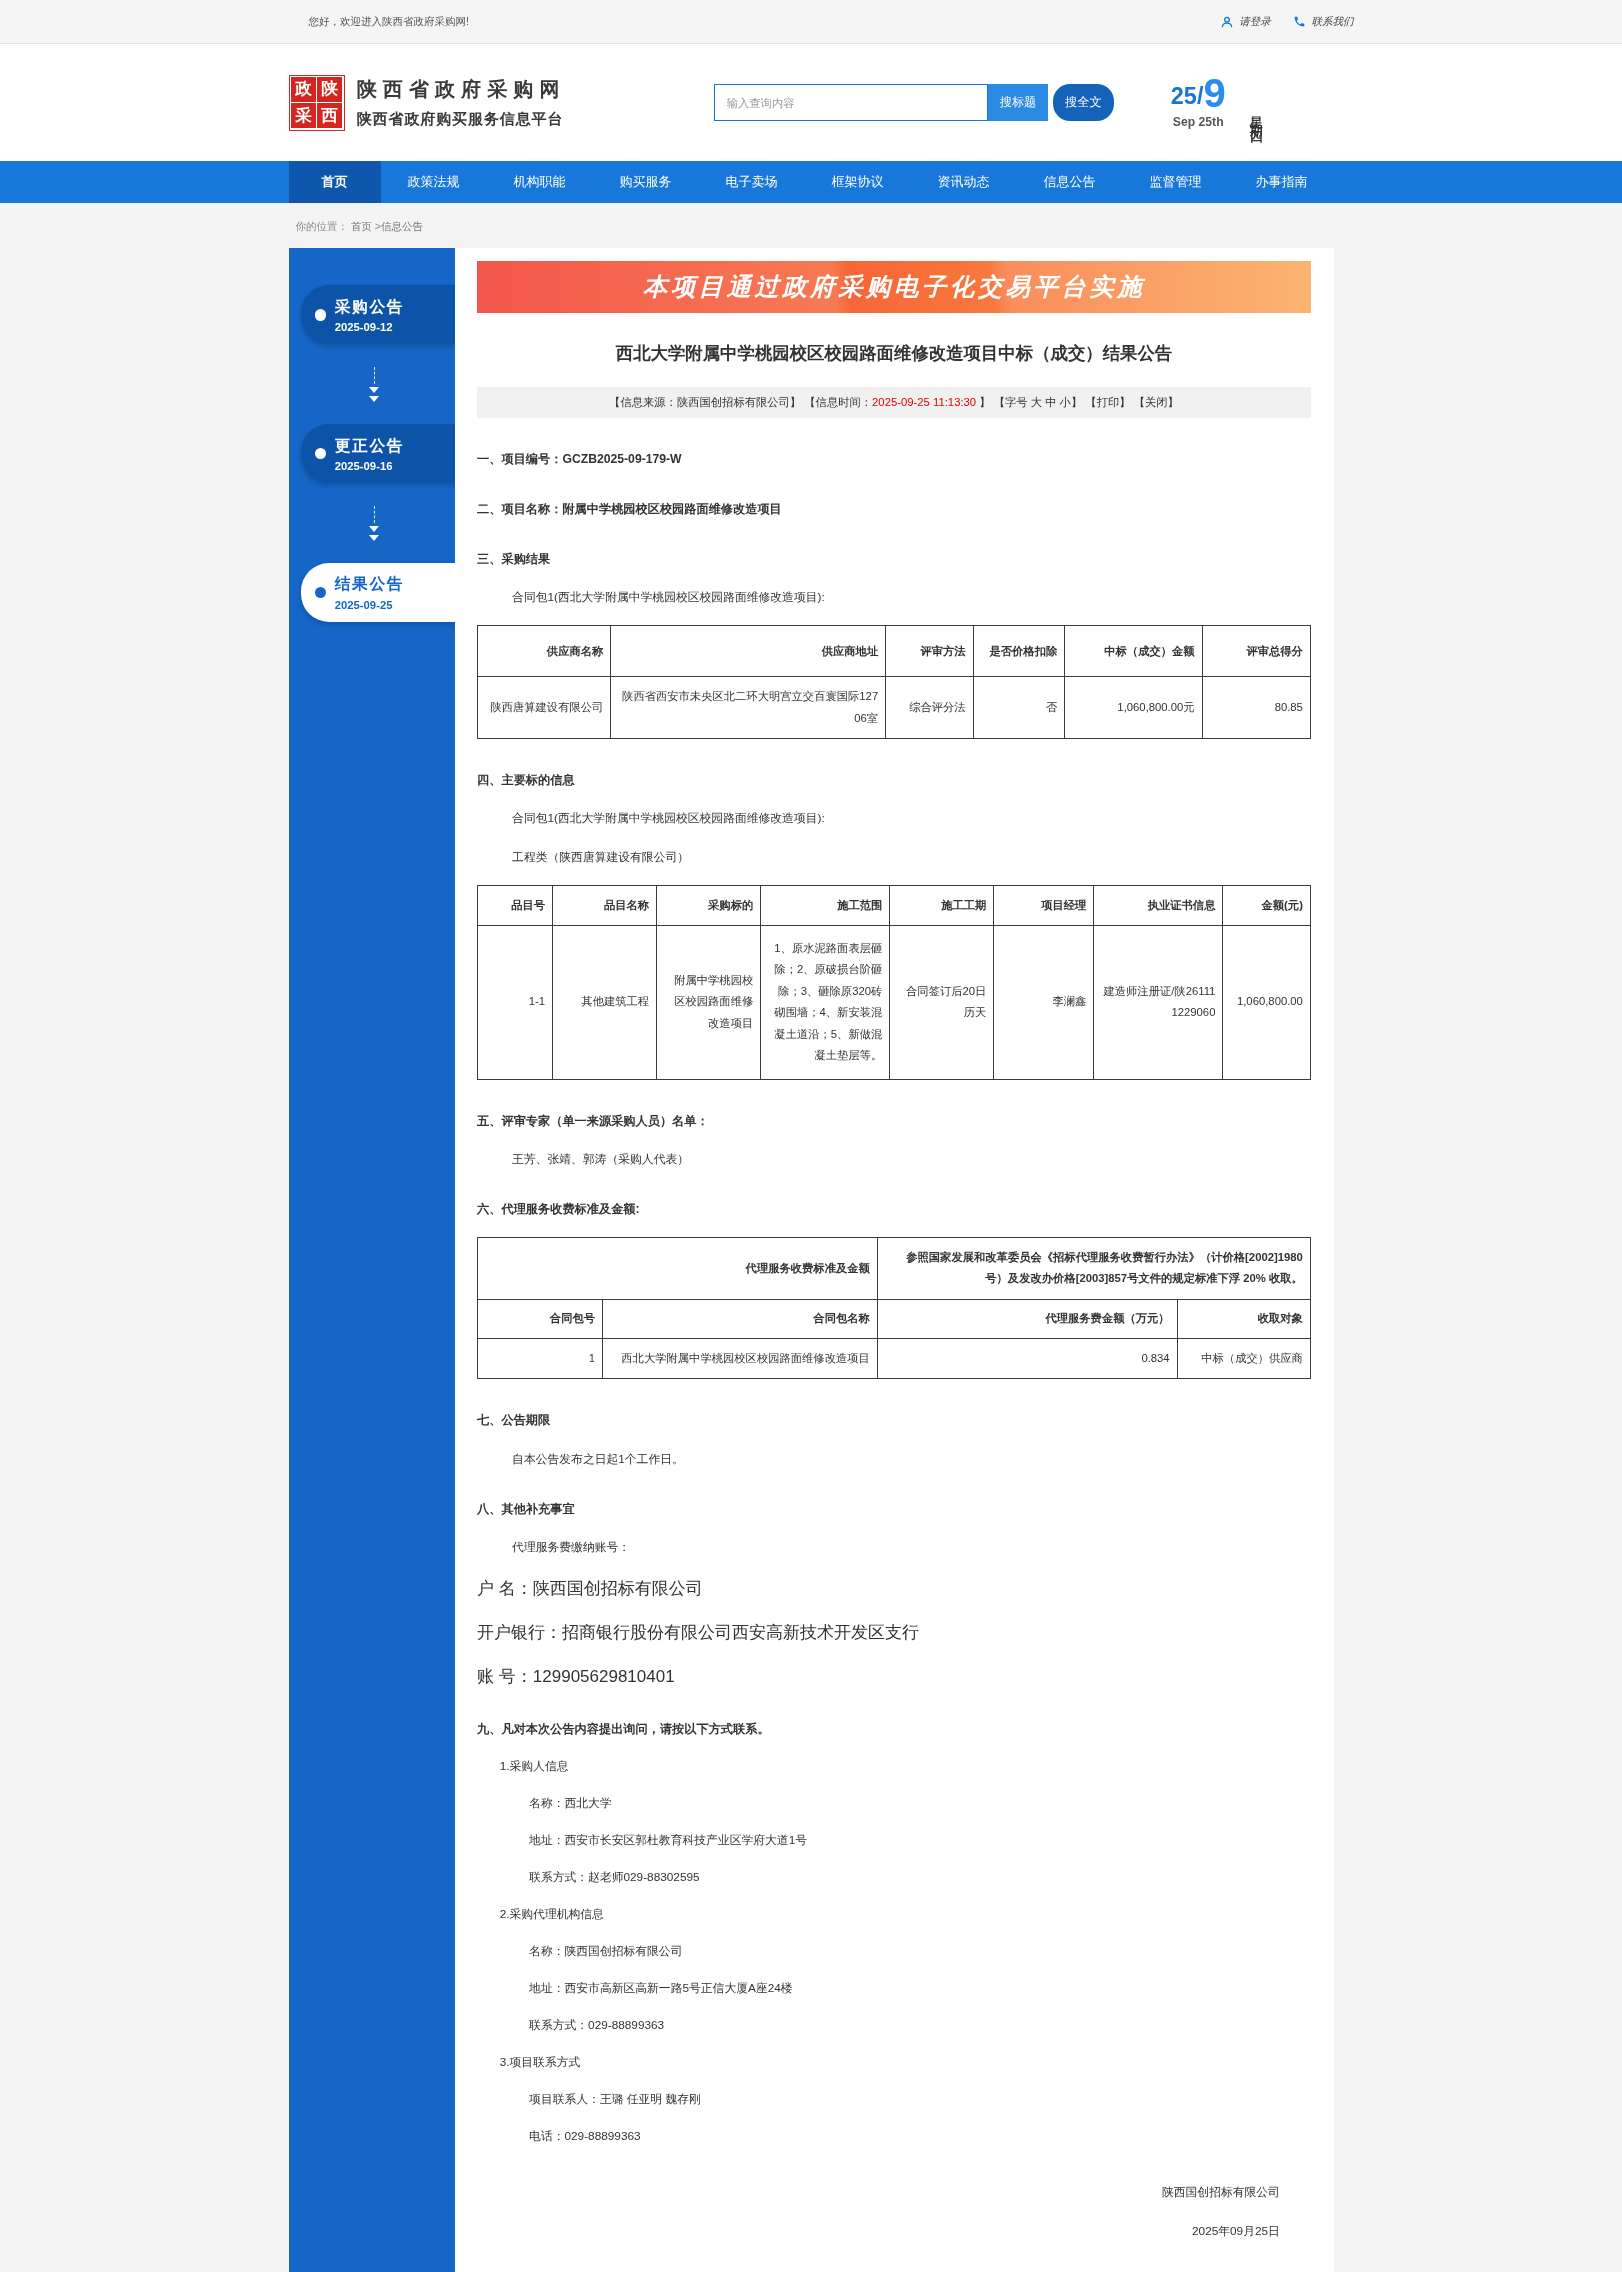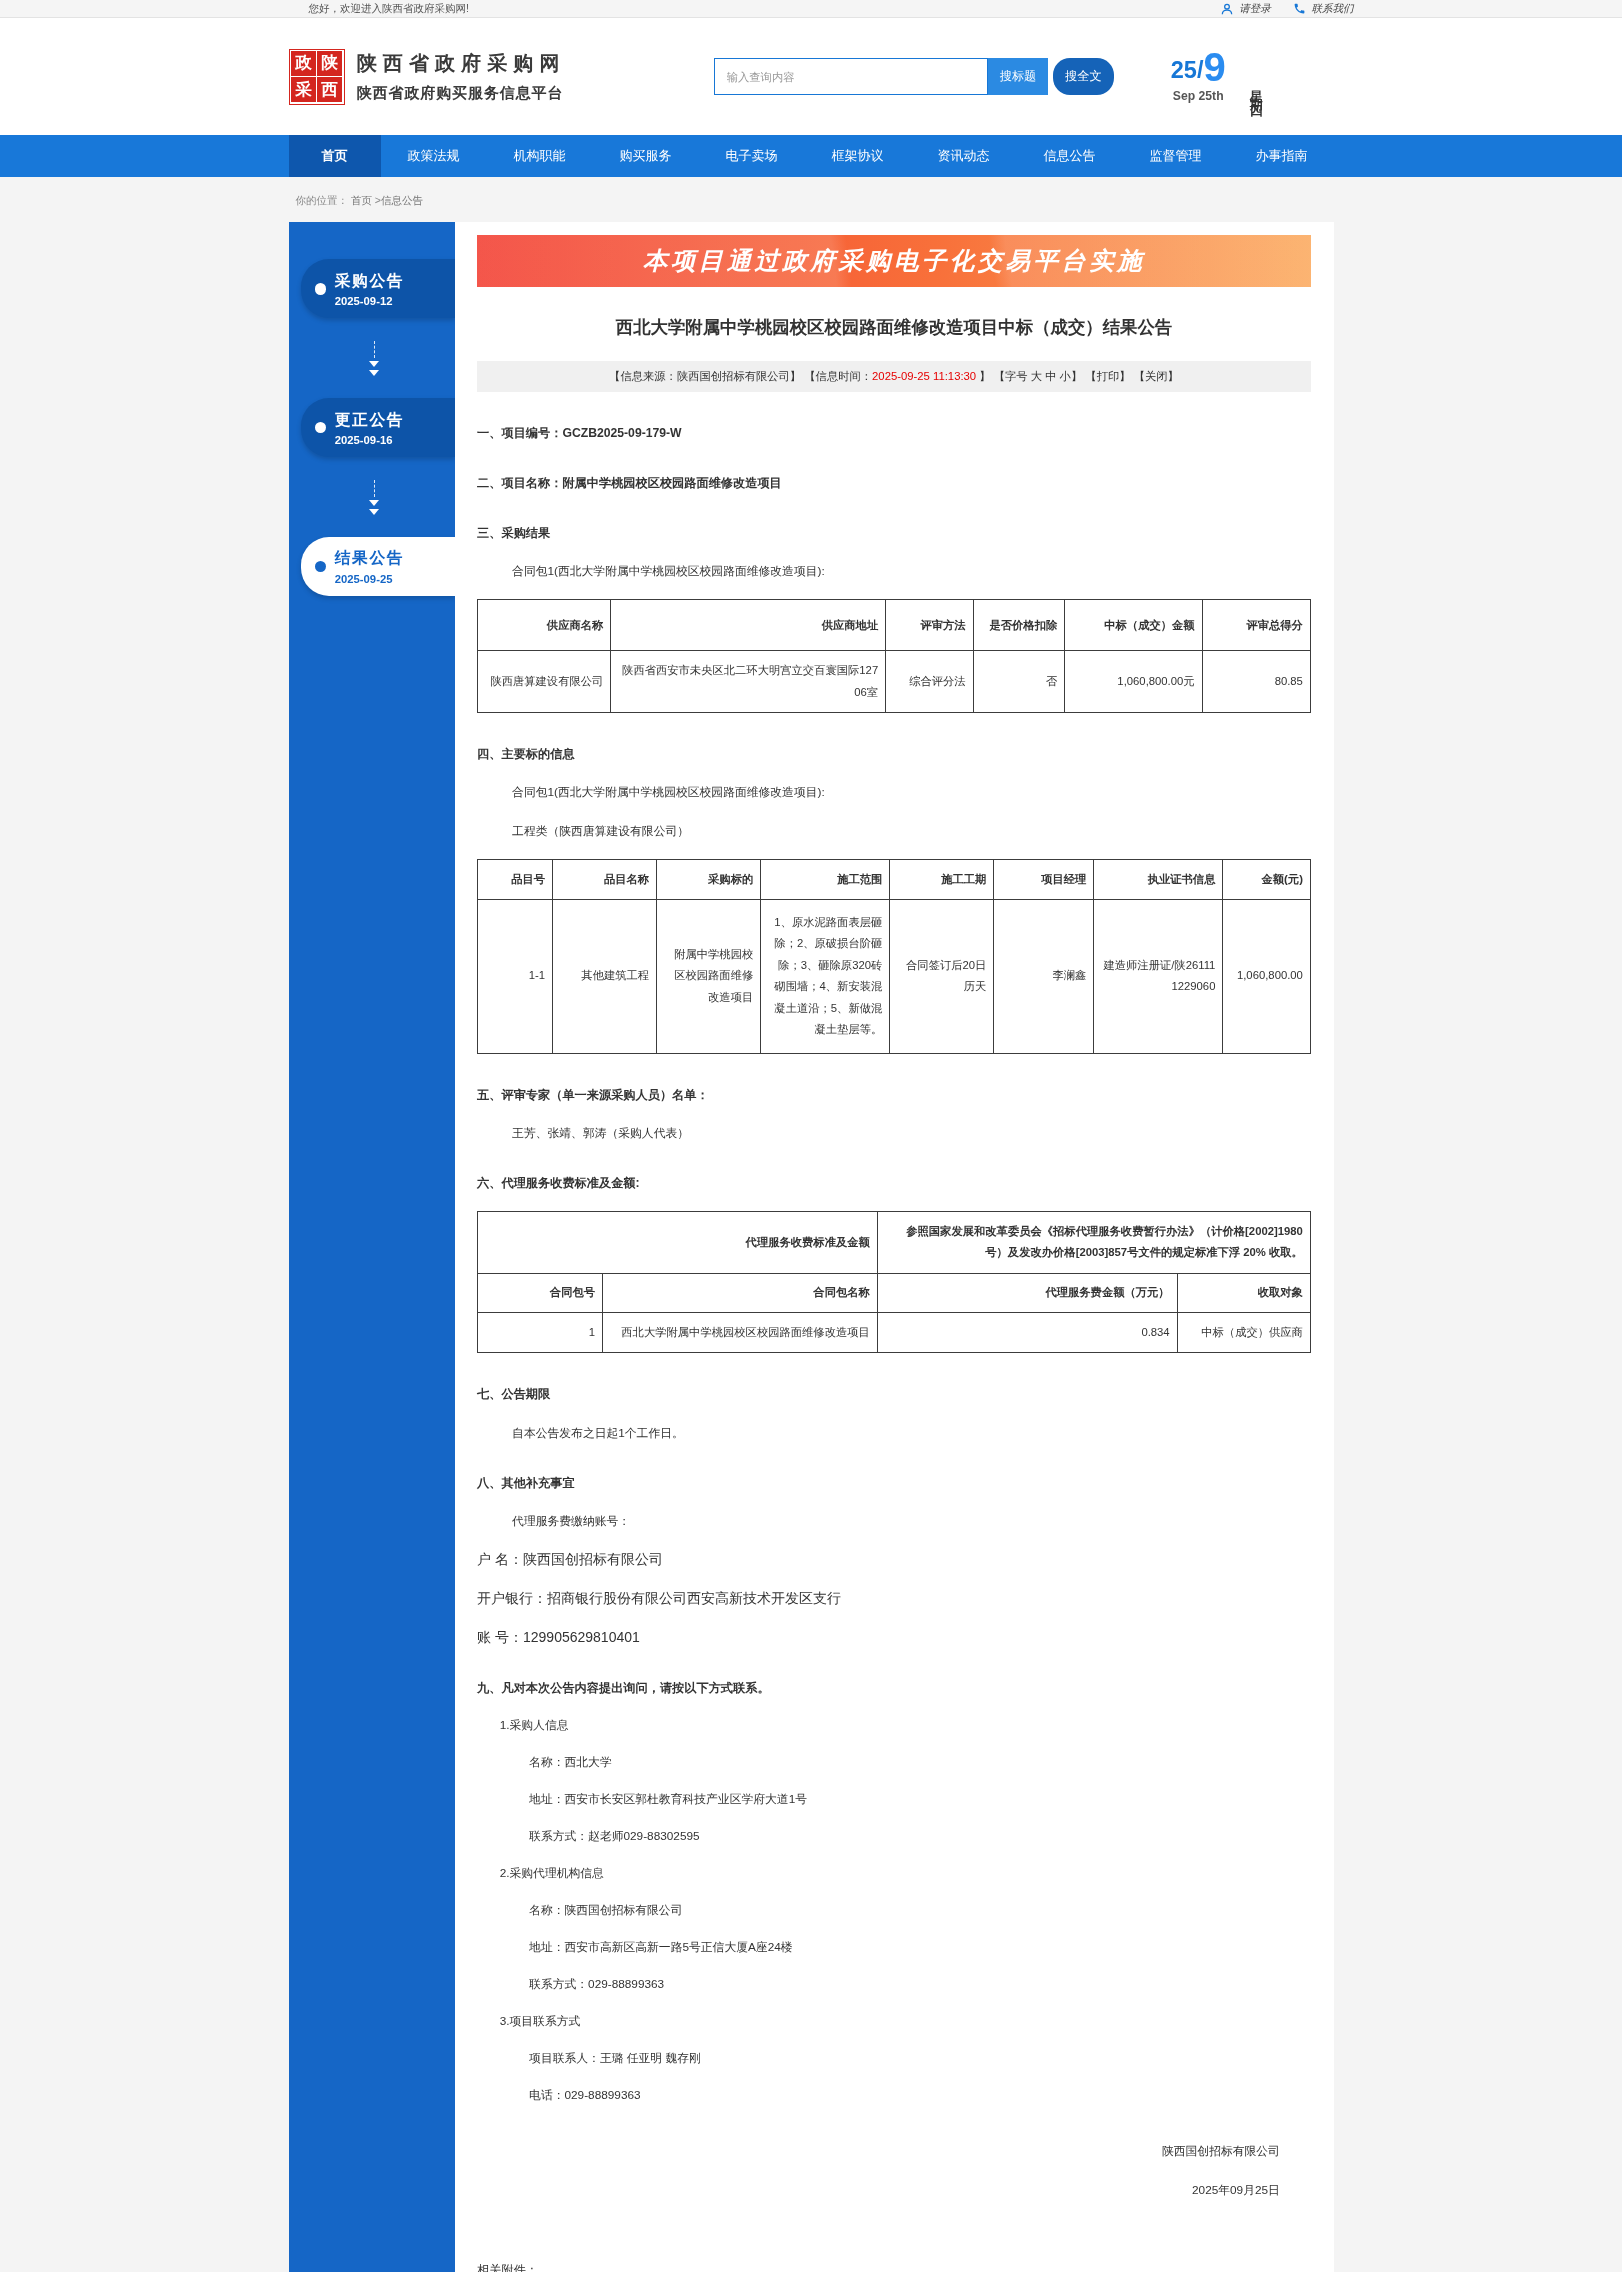--- a/index.html
+++ b/index.html
@@ -1,20 +1,20 @@
 <!DOCTYPE html>
 <html style="font-size:14px"><head>
 <meta charset="utf-8">
 <style>
   * { margin:0; padding:0; box-sizing:border-box; }
   body { font-family:"Liberation Sans","DejaVu Sans",sans-serif; background:#f4f4f4; color:#333; }
   .container { width:1045px; margin:0 auto; }
 
   
-  .topbar { background:#f5f5f5; border-bottom:0.9px solid #e3e3e3; height:18px; font-size:10.5px; color:#555;padding-left:40px; }
+  .topbar { background:#f5f5f5; border-bottom:0.9px solid #e3e3e3; height:44px; font-size:10.5px; color:#555;padding-left:40px; }
   .topbar-inner { display:flex; justify-content:space-between; align-items:center; height:100%; }
   .topbar-right { display:flex; gap:22.6px;font-style:italic; }
   .topbar-link { display:flex; align-items:center; gap:5.2px; color:#444; cursor:pointer; text-decoration:none; }
   .topbar-link svg { display:block; }
 
   
   .header { background:#fff; height:117px; }
   .header-inner { display:flex; align-items:center; height:100%; }
   .brand { display:flex; align-items:center; gap:12.2px; }
   .seal { border:1.7px solid #d4261f; background:#fff; padding:1.7px; width:56px; height:56px; }
@@ -78,21 +78,21 @@
   .plain { margin:22.6px 0 0 35px; font-size:11.8px; color:#333; }
   .tbl { width:100%; border-collapse:collapse; margin-top:19px; table-layout:fixed; }
   .tbl th, .tbl td { border:0.9px solid #3c3c3c; font-size:11.3px; color:#333; text-align:right; padding:8.7px 7px; line-height:1.9; word-break:break-all; }
   .tbl th { font-weight:700; }
   .tbl .b { font-weight:700; }
   .tbl .r { text-align:right; }
   .t1 th { height:51px; }
   .t1 td { height:56px; }
   .t2 td { padding:12.2px 7px; }
 
-  .bank-line { margin-top:21px; font-size:14px; color:#333; }
+  .bank-line { margin-top:21px; font-size:17px; color:#333; }
   .contact-group { margin:21px 0 0 22.6px; font-size:11.8px; color:#333; }
   .contact-item { margin:21px 0 0 52px; font-size:11.8px; color:#333; }
 
   .sign { text-align:right; padding-right:31px; font-size:11.8px; color:#333; margin-top:40px; }
   .sign + .sign { margin-top:22.6px; }
 
   .attach { margin-top:63px; }
   .attach-label { font-size:12.2px; color:#333; }
 </style>
 </head>

